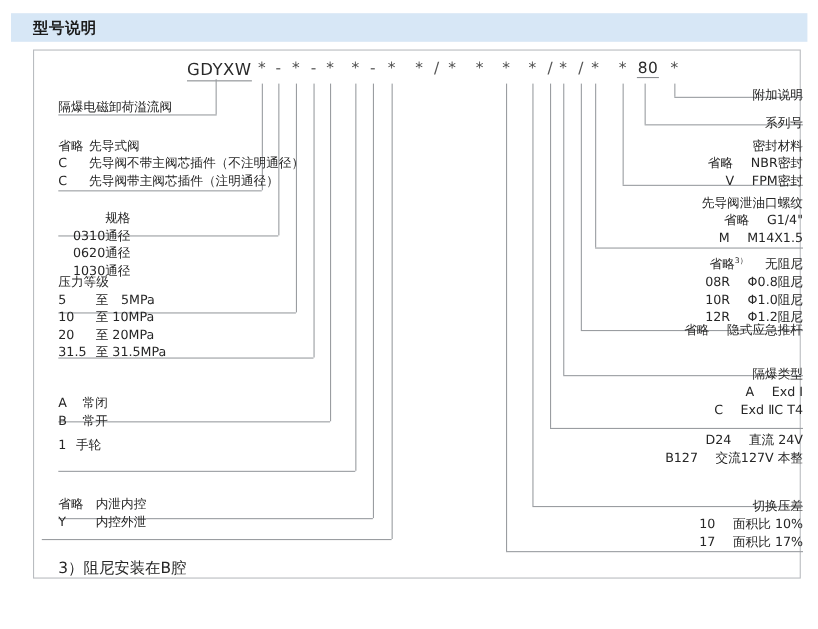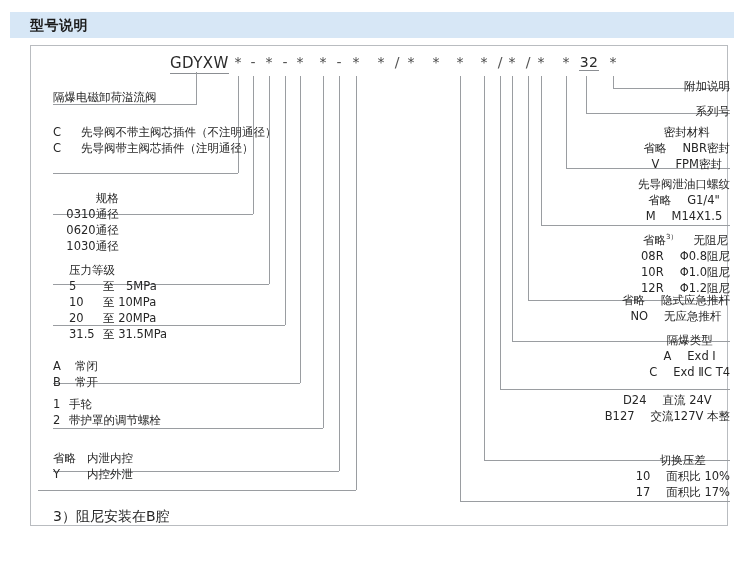--- a/index.html
+++ b/index.html
@@ -40,21 +40,21 @@
   .code-token.sep{color:#555;}
   .code-token.num{font-size:14px;color:#2a2a2a;letter-spacing:.3px;width:20px;
      border-bottom:1px solid #8b8e92;padding-bottom:0px;}
 
   
   .vline{position:absolute;width:1px;background:#9a9da1;}
   .hline{position:absolute;height:1px;background:#9a9da1;}
 
   
   .blk{position:absolute;font-size:11.5px;line-height:16px;color:#262626;white-space:nowrap;}
-  .blk.r{text-align:center;}
+  .blk.r{text-align:right;}
   .row{display:block;white-space:nowrap;}
   .k{display:inline-block;}
   .sup{font-size:7px;vertical-align:super;}
 
   .note{position:absolute;font-size:14px;color:#262626;white-space:nowrap;}
 </style>
 </head>
 <body>
 
 <div id="root">
@@ -78,21 +78,21 @@
       <div class="code-token sep" style="left: 390px;">/</div>
       <div class="code-token" style="left: 404px;">*</div>
       <div class="code-token" style="left: 429px;">*</div>
       <div class="code-token" style="left: 453px;">*</div>
       <div class="code-token" style="left: 477px;">*</div>
       <div class="code-token sep" style="left: 493px;">/</div>
       <div class="code-token" style="left: 505px;">*</div>
       <div class="code-token sep" style="left: 521px;">/</div>
       <div class="code-token" style="left: 534px;">*</div>
       <div class="code-token" style="left: 559px;">*</div>
-      <div class="code-token num" style="left: 579px;">32</div>
+      <div class="code-token num" style="left: 579px;">80</div>
       <div class="code-token" style="left: 606px;">*</div>
     </div>
 
   <div id="line-layer">
       <div class="vline" style="left: 196px; top: 72px; height: 32px;"></div>
       <div class="hline" style="left: 53px; top: 104px; width: 144px;"></div>
       <div class="vline" style="left: 238px; top: 76px; height: 97px;"></div>
       <div class="hline" style="left: 53px; top: 173px; width: 185px;"></div>
       <div class="vline" style="left: 253px; top: 76px; height: 138px;"></div>
       <div class="hline" style="left: 53px; top: 214px; width: 200px;"></div>
@@ -126,43 +126,43 @@
       <div class="hline" style="left: 484px; top: 460px; width: 246px;"></div>
       <div class="vline" style="left: 460px; top: 76px; height: 425px;"></div>
       <div class="hline" style="left: 460px; top: 501px; width: 270px;"></div>
     </div>
 
   <div id="left-layer">
       <div class="blk" style="left: 53px; top: 89px;">
         <span class="row"><span class="k" style="min-width: 0px;">隔爆电磁卸荷溢流阀</span><span></span></span>
       </div>
       <div class="blk" style="left: 53px; top: 124px;">
+        <span class="row"><span class="k" style="min-width: 28px;">省略</span><span>先导式阀</span></span>
         <span class="row"><span class="k" style="min-width: 28px;">C</span><span>先导阀不带主阀芯插件（不注明通径）</span></span>
         <span class="row"><span class="k" style="min-width: 28px;">C</span><span>先导阀带主阀芯插件（注明通径）</span></span>
       </div>
       <div class="blk" style="left: 53px; top: 190px; text-align: right;">
         <span class="row"><span class="k" style="min-width: 28px;">规格</span><span></span></span>
         <span class="row"><span class="k" style="min-width: 28px;">03</span><span>10通径</span></span>
         <span class="row"><span class="k" style="min-width: 28px;">06</span><span>20通径</span></span>
         <span class="row"><span class="k" style="min-width: 28px;">10</span><span>30通径</span></span>
       </div>
-      <div class="blk" style="left: 53px; top: 262px; margin-left: 16px;">
+      <div class="blk" style="left: 53px; top: 248px;">
         <span class="row"><span class="k" style="min-width: 34px;">压力等级</span><span></span></span>
         <span class="row"><span class="k" style="min-width: 34px;">5</span><span>至　5MPa</span></span>
         <span class="row"><span class="k" style="min-width: 34px;">10</span><span>至 10MPa</span></span>
         <span class="row"><span class="k" style="min-width: 34px;">20</span><span>至 20MPa</span></span>
         <span class="row"><span class="k" style="min-width: 34px;">31.5</span><span>至 31.5MPa</span></span>
       </div>
       <div class="blk" style="left: 53px; top: 358px;">
         <span class="row"><span class="k" style="min-width: 22px;">A</span><span>常闭</span></span>
         <span class="row"><span class="k" style="min-width: 22px;">B</span><span>常开</span></span>
       </div>
       <div class="blk" style="left: 53px; top: 396px;">
         <span class="row"><span class="k" style="min-width: 16px;">1</span><span>手轮</span></span>
-        <span class="row"><span class="k" style="min-width: 16px;">2</span><span>带护罩的调节螺栓</span></span>
       </div>
       <div class="blk" style="left: 53px; top: 450px;">
         <span class="row"><span class="k" style="min-width: 34px;">省略</span><span>内泄内控</span></span>
         <span class="row"><span class="k" style="min-width: 34px;">Y</span><span>内控外泄</span></span>
       </div>
     </div>
 
   <div id="right-layer">
       <div class="blk r" style="right: 14px; top: 78px;">
         <span class="row"><span>附加说明</span></span>
@@ -181,21 +181,20 @@
         <span class="row"><span style="margin-right: 16px;">M</span><span>M14X1.5</span></span>
       </div>
       <div class="blk r" style="right: 14px; top: 229px;">
         <span class="row"><span style="margin-right: 16px;">省略<span class="sup">3）</span></span><span>无阻尼</span></span>
         <span class="row"><span style="margin-right: 16px;">08R</span><span>Φ0.8阻尼</span></span>
         <span class="row"><span style="margin-right: 16px;">10R</span><span>Φ1.0阻尼</span></span>
         <span class="row"><span style="margin-right: 16px;">12R</span><span>Φ1.2阻尼</span></span>
       </div>
       <div class="blk r" style="right: 14px; top: 292px;">
         <span class="row"><span style="margin-right: 16px;">省略</span><span>隐式应急推杆</span></span>
-        <span class="row"><span style="margin-right: 16px;">NO</span><span>无应急推杆</span></span>
       </div>
       <div class="blk r" style="right: 14px; top: 332px;">
         <span class="row"><span>隔爆类型</span></span>
         <span class="row"><span style="margin-right: 16px;">A</span><span>Exd Ⅰ</span></span>
         <span class="row"><span style="margin-right: 16px;">C</span><span>Exd ⅡC T4</span></span>
       </div>
       <div class="blk r" style="right: 14px; top: 392px;">
         <span class="row"><span style="margin-right: 16px;">D24</span><span>直流 24V</span></span>
         <span class="row"><span style="margin-right: 16px;">B127</span><span>交流127V 本整</span></span>
       </div>

